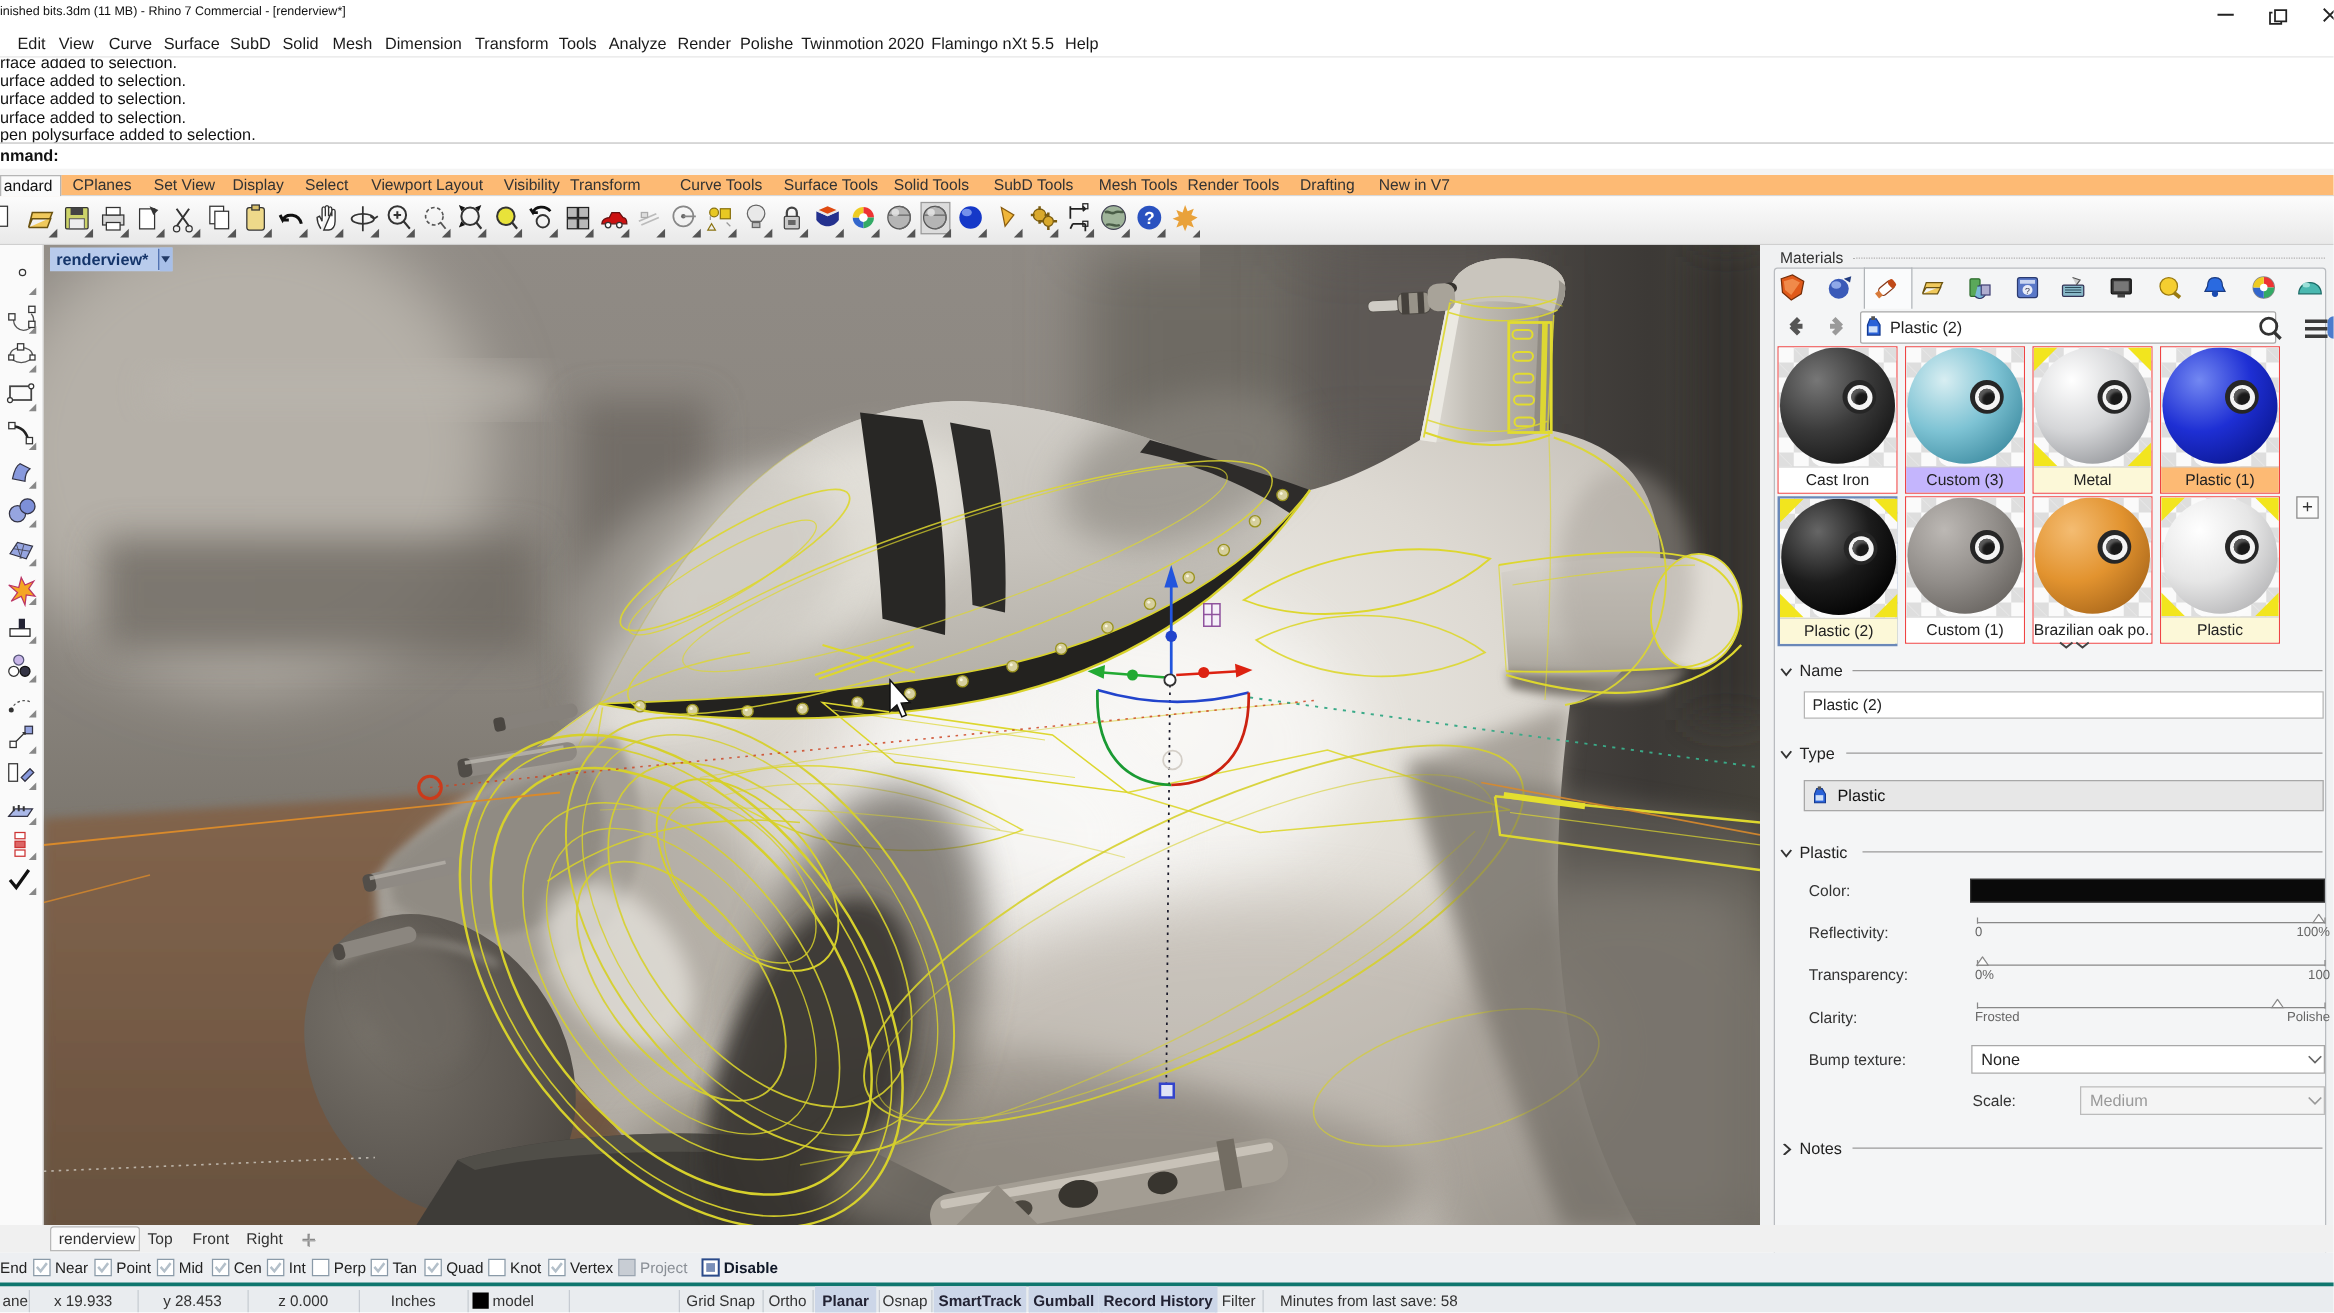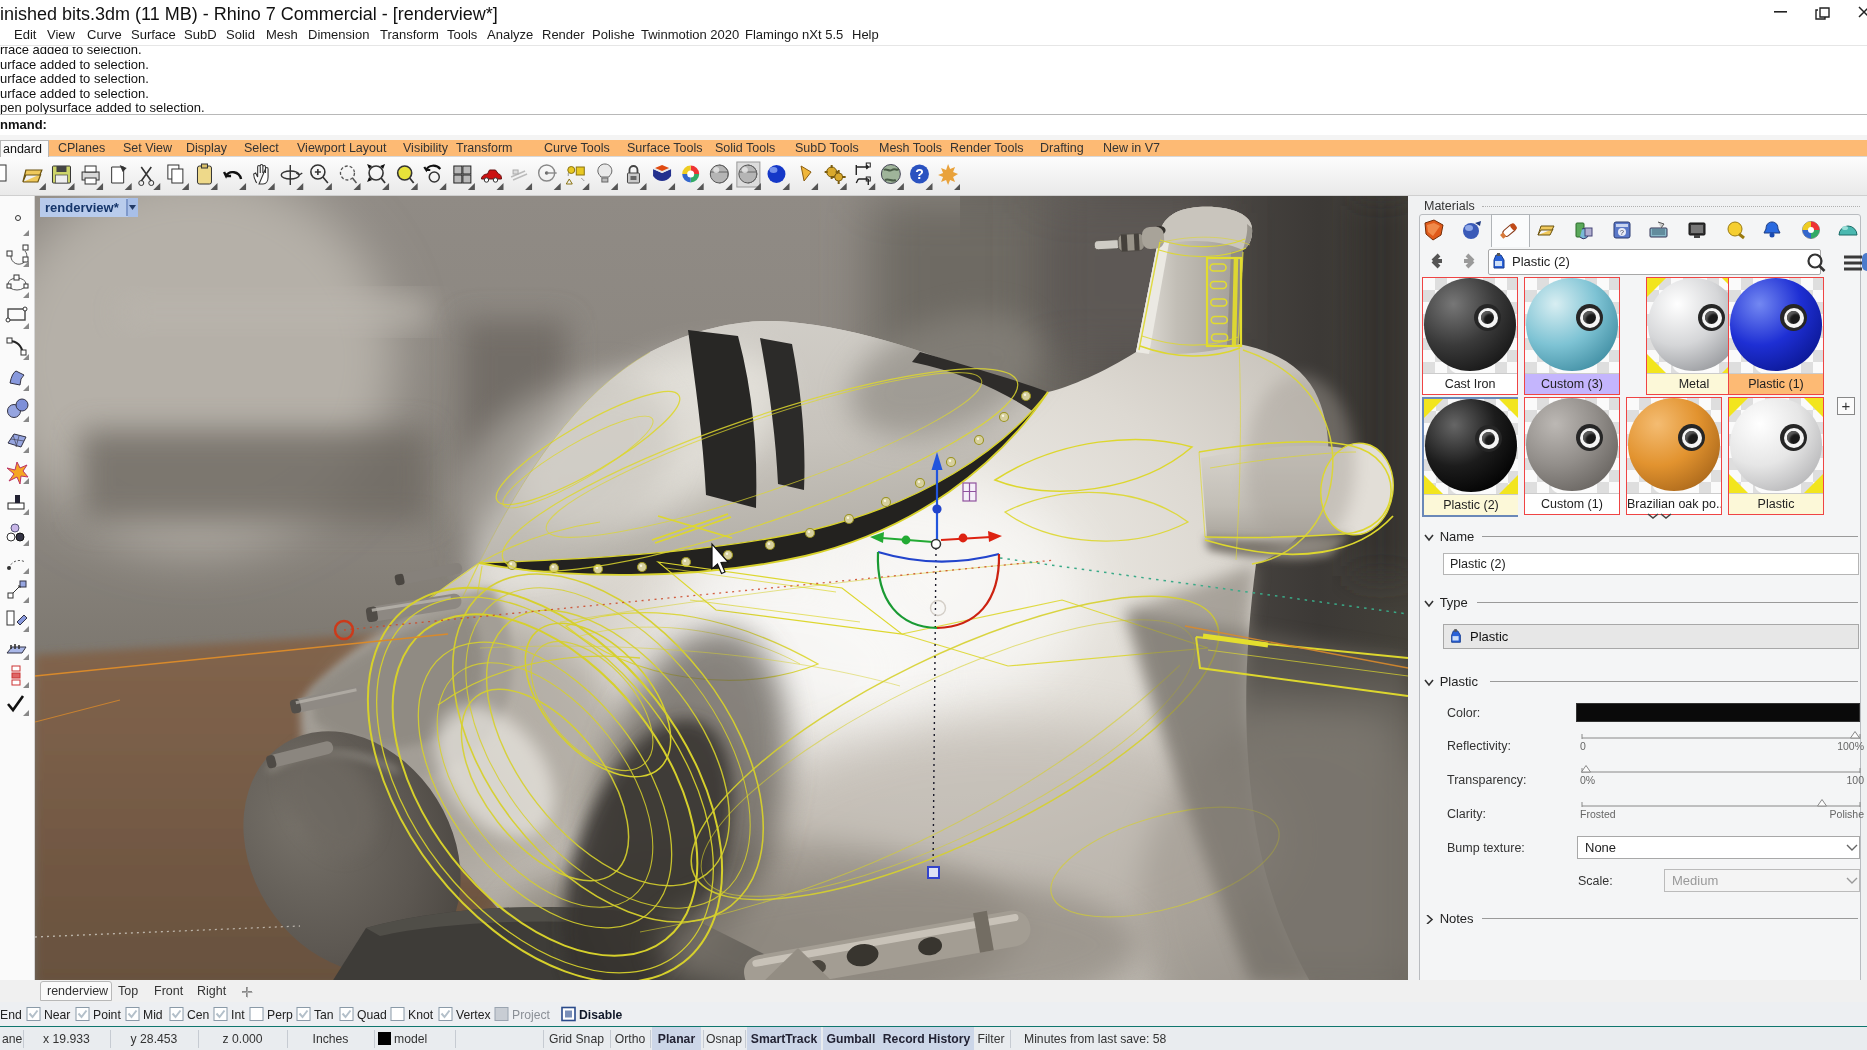--- a/index.html
+++ b/index.html
@@ -25,21 +25,21 @@
 .sph{position:absolute;left:1px;top:0px;width:92px;height:93px;border-radius:50%}
 .eye{position:absolute;left:51px;top:26px;width:27px;height:27px;border-radius:50%;background:#262626}
 .eye:before{content:"";position:absolute;left:3.5px;top:3.5px;width:20px;height:20px;border-radius:50%;background:#f4f4f4}
 .eye:after{content:"";position:absolute;left:7px;top:7px;width:13px;height:13px;border-radius:50%;background:#191919;box-shadow:inset 2.5px 2.5px 2px #5a5a5a}
 .blob{position:absolute;left:26px;top:78px;width:44px;height:20px;border-radius:50%;background:#fbfbfb}
 .yc{position:absolute;width:0;height:0}
 </style></head><body>
 <div id="app">
 
 <div class="abs" style="left:0;top:0;width:1867px;height:24px;background:#fff">
- <div class="abs" style="left:0;top:4px;font-size:18px;color:#111">inished bits.3dm (11 MB) - Rhino 7 Commercial - [renderview*]</div>
+ <div class="abs" style="left:0;top:4px;font-size:10px;color:#111">inished bits.3dm (11 MB) - Rhino 7 Commercial - [renderview*]</div>
  <svg class="abs" style="left:1765;top:0" width="102" height="24">
   <rect x="9" y="11" width="13" height="1.6" fill="#222"></rect>
   <path d="M55 8 h9 v9 h-9 z M53 10 h-2 v9 h9 v-2" stroke="#222" fill="none" stroke-width="1.4"></path>
   <path d="M94 7 l10 10 M104 7 l-10 10" stroke="#222" fill="none" stroke-width="1.5"></path>
  </svg>
 </div>
 <div class="abs" style="left:0;top:24px;width:1867px;height:22px;background:#fff;border-bottom:1px solid #e6e6e6">
       <div class="menu-item" style="left:14px">Edit</div>
       <div class="menu-item" style="left:47px">View</div>
       <div class="menu-item" style="left:87px">Curve</div>
@@ -729,21 +729,21 @@
       <div class="tlabel" style="background:#fff">Cast Iron</div>
     </div>
     <div class="thumb" style="left:1524px;top:277px;">
       <div class="timg">
         <div class="blob"></div>
         <div class="sph" style="background:radial-gradient(circle at 32% 28%, #d8eef2 0%, #7ec3d4 45%, #3d8ba0 85%)"></div>
         <div class="eye"></div>
       </div>
       <div class="tlabel" style="background:#c4b5fd">Custom (3)</div>
     </div>
-    <div class="thumb" style="left:1626px;top:277px;margin-left:20px;">
+    <div class="thumb" style="left:1626px;top:277px;">
       <div class="timg">
         <div class="blob"></div>
         <div class="sph" style="background:radial-gradient(circle at 32% 28%, #ffffff 0%, #d5d6d8 45%, #94969a 85%)"></div>
         <div class="eye"></div>
         <div class="yc" style="left:0;top:0;border-top:19px solid #f2e51e;border-right:19px solid transparent"></div>
         <div class="yc" style="right:0;top:0;border-top:19px solid #f2e51e;border-left:19px solid transparent"></div>
         <div class="yc" style="left:0;bottom:0;border-bottom:19px solid #f2e51e;border-right:19px solid transparent"></div>
         <div class="yc" style="right:0;bottom:0;border-bottom:19px solid #f2e51e;border-left:19px solid transparent"></div>
       </div>
       <div class="tlabel" style="background:#fcf8d8">Metal</div>
@@ -900,21 +900,21 @@
       <text x="408" y="16.5" font-size="12.2" font-family="Liberation Sans,sans-serif" fill="#222">Knot</text>
       <rect x="439" y="5.5" width="13" height="13" fill="#fff" stroke="#8a9aa8"></rect>
       <path d="M441.5 11.5 l3 3.5 5 -6.5" stroke="#b4c0ca" stroke-width="2" fill="none"></path>
       <text x="456" y="16.5" font-size="12.2" font-family="Liberation Sans,sans-serif" fill="#222">Vertex</text>
       <rect x="495" y="5.5" width="13" height="13" fill="#c8cdd4" stroke="#9aa4b0"></rect>
       <text x="512" y="16.5" font-size="12.2" font-family="Liberation Sans,sans-serif" fill="#8a8f96">Project</text>
       <rect x="562" y="5.5" width="13" height="13" fill="#fff" stroke="#2a4a8a" stroke-width="1.6"></rect>
       <rect x="565" y="8.5" width="7" height="7" fill="#7a8fb8"></rect>
       <text x="579" y="16.5" font-size="12.2" font-family="Liberation Sans,sans-serif" fill="#101828" font-weight="bold">Disable</text>
     </svg>
-    <div class="abs" style="left:0;top:1026px;width:1867px;height:24px;background:#e9ecef;border-top:1px solid #0f766e">
+    <div class="abs" style="left:0;top:1026px;width:1867px;height:24px;background:#e9ecef;border-top:3px solid #0f766e">
       <div class="sdiv" style="left:23px"></div>
       <div class="sdiv" style="left:110px"></div>
       <div class="sdiv" style="left:198px"></div>
       <div class="sdiv" style="left:287px"></div>
       <div class="sdiv" style="left:374px"></div>
       <div class="sdiv" style="left:455px"></div>
       <div class="sdiv" style="left:543px"></div>
       <div class="sdiv" style="left:610px"></div>
       <div class="sdiv" style="left:650px"></div>
       <div class="sdiv" style="left:703px"></div>

